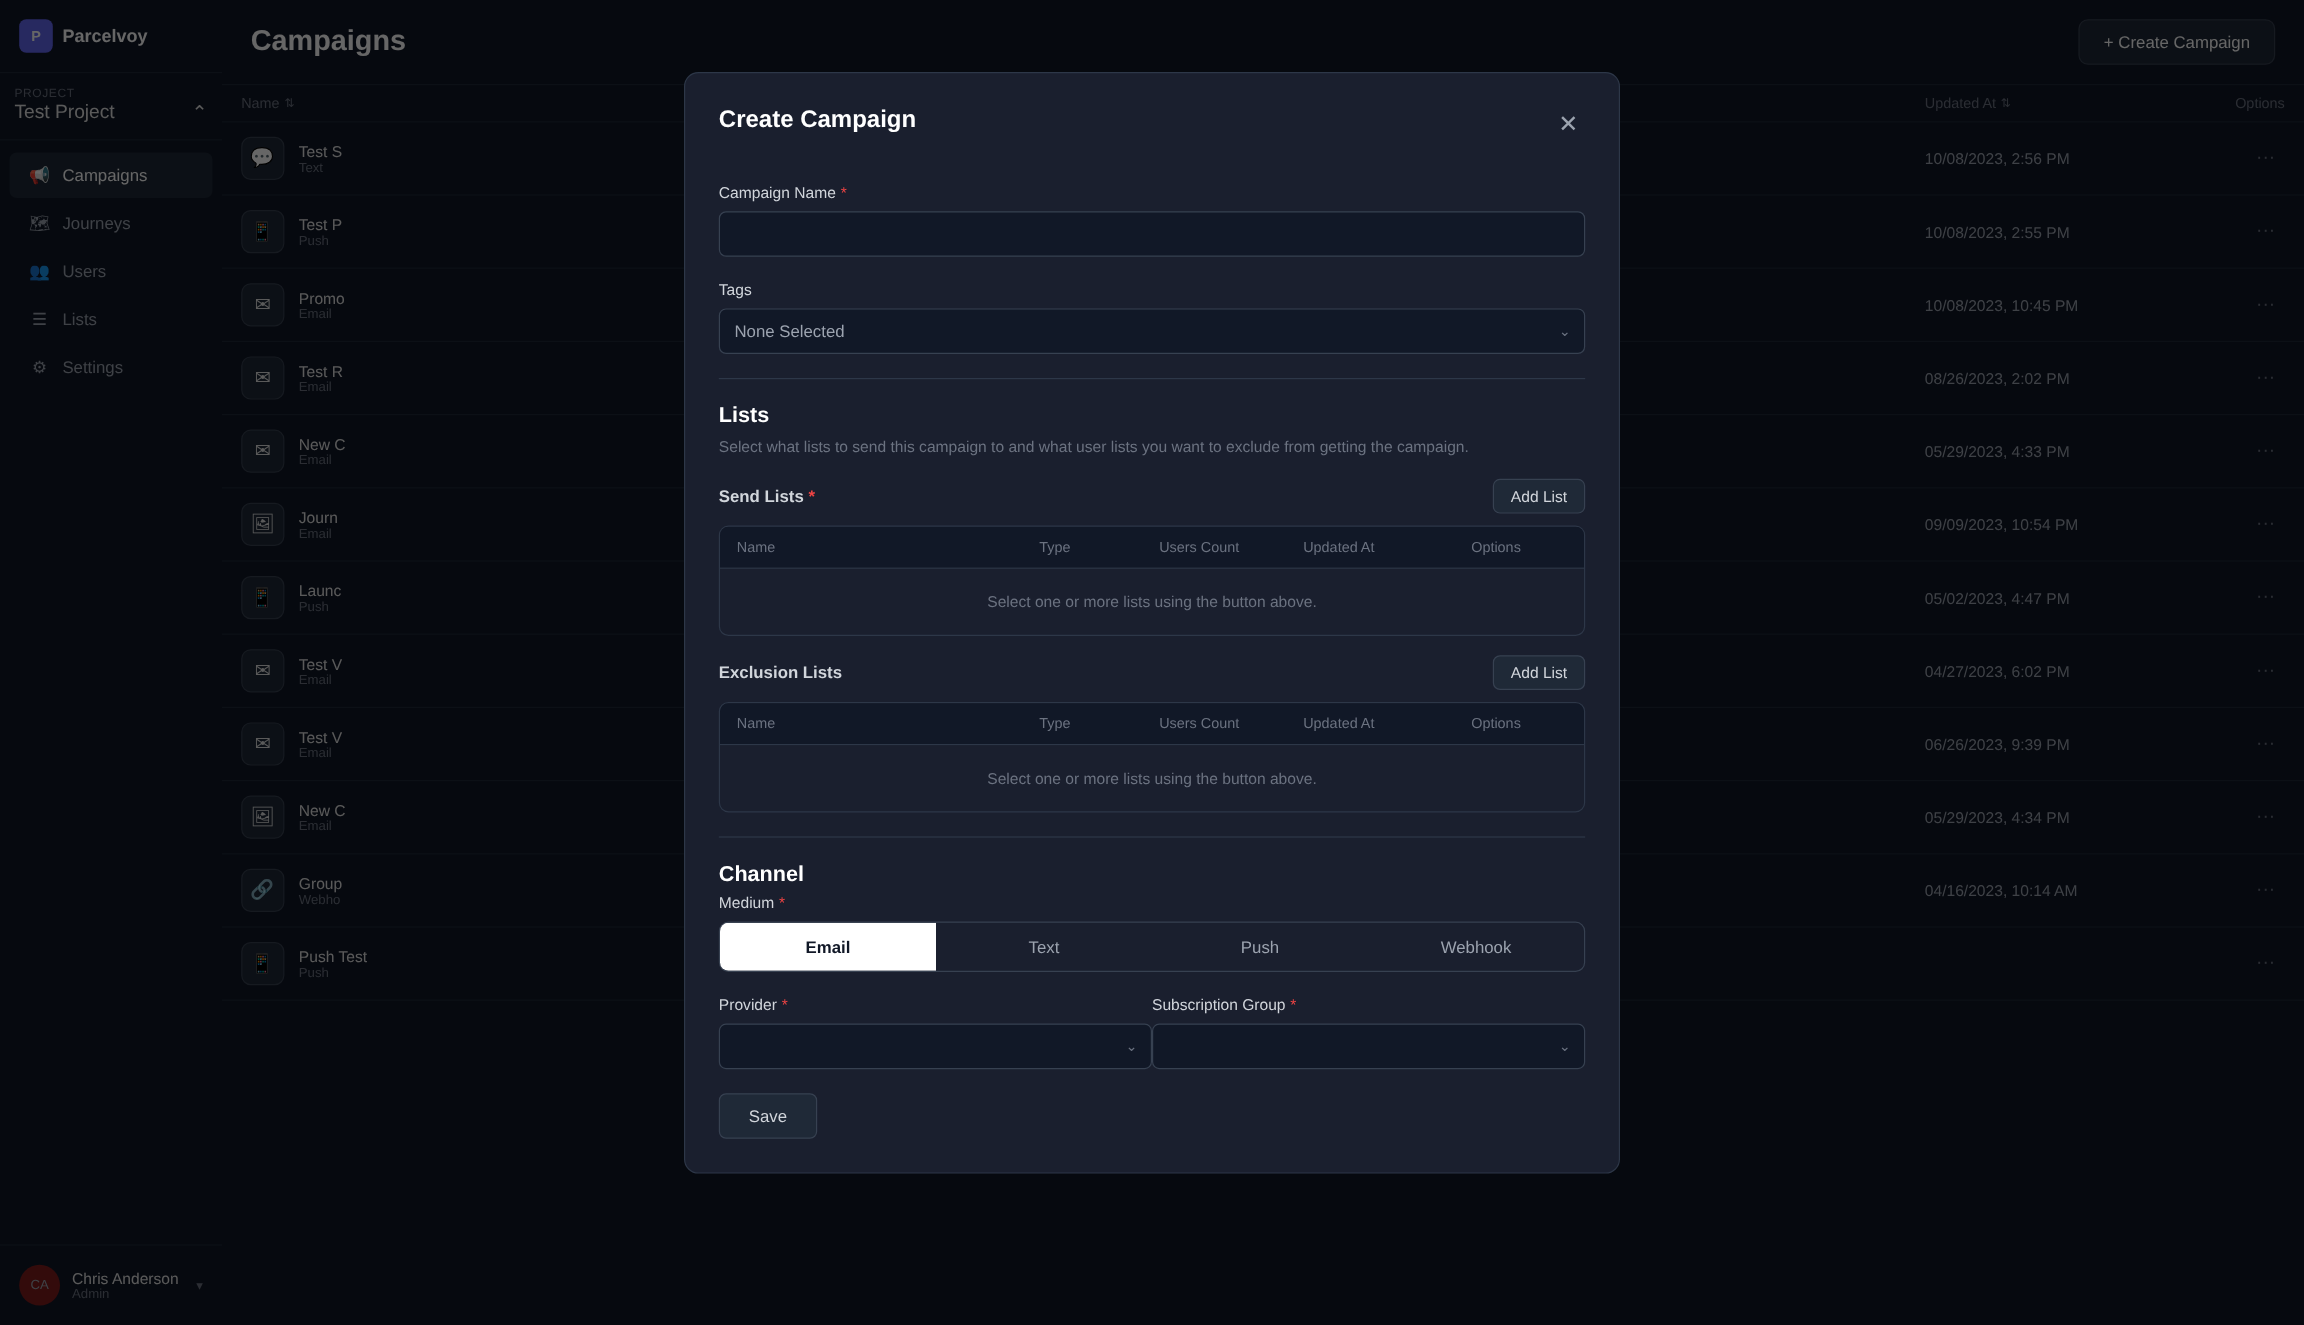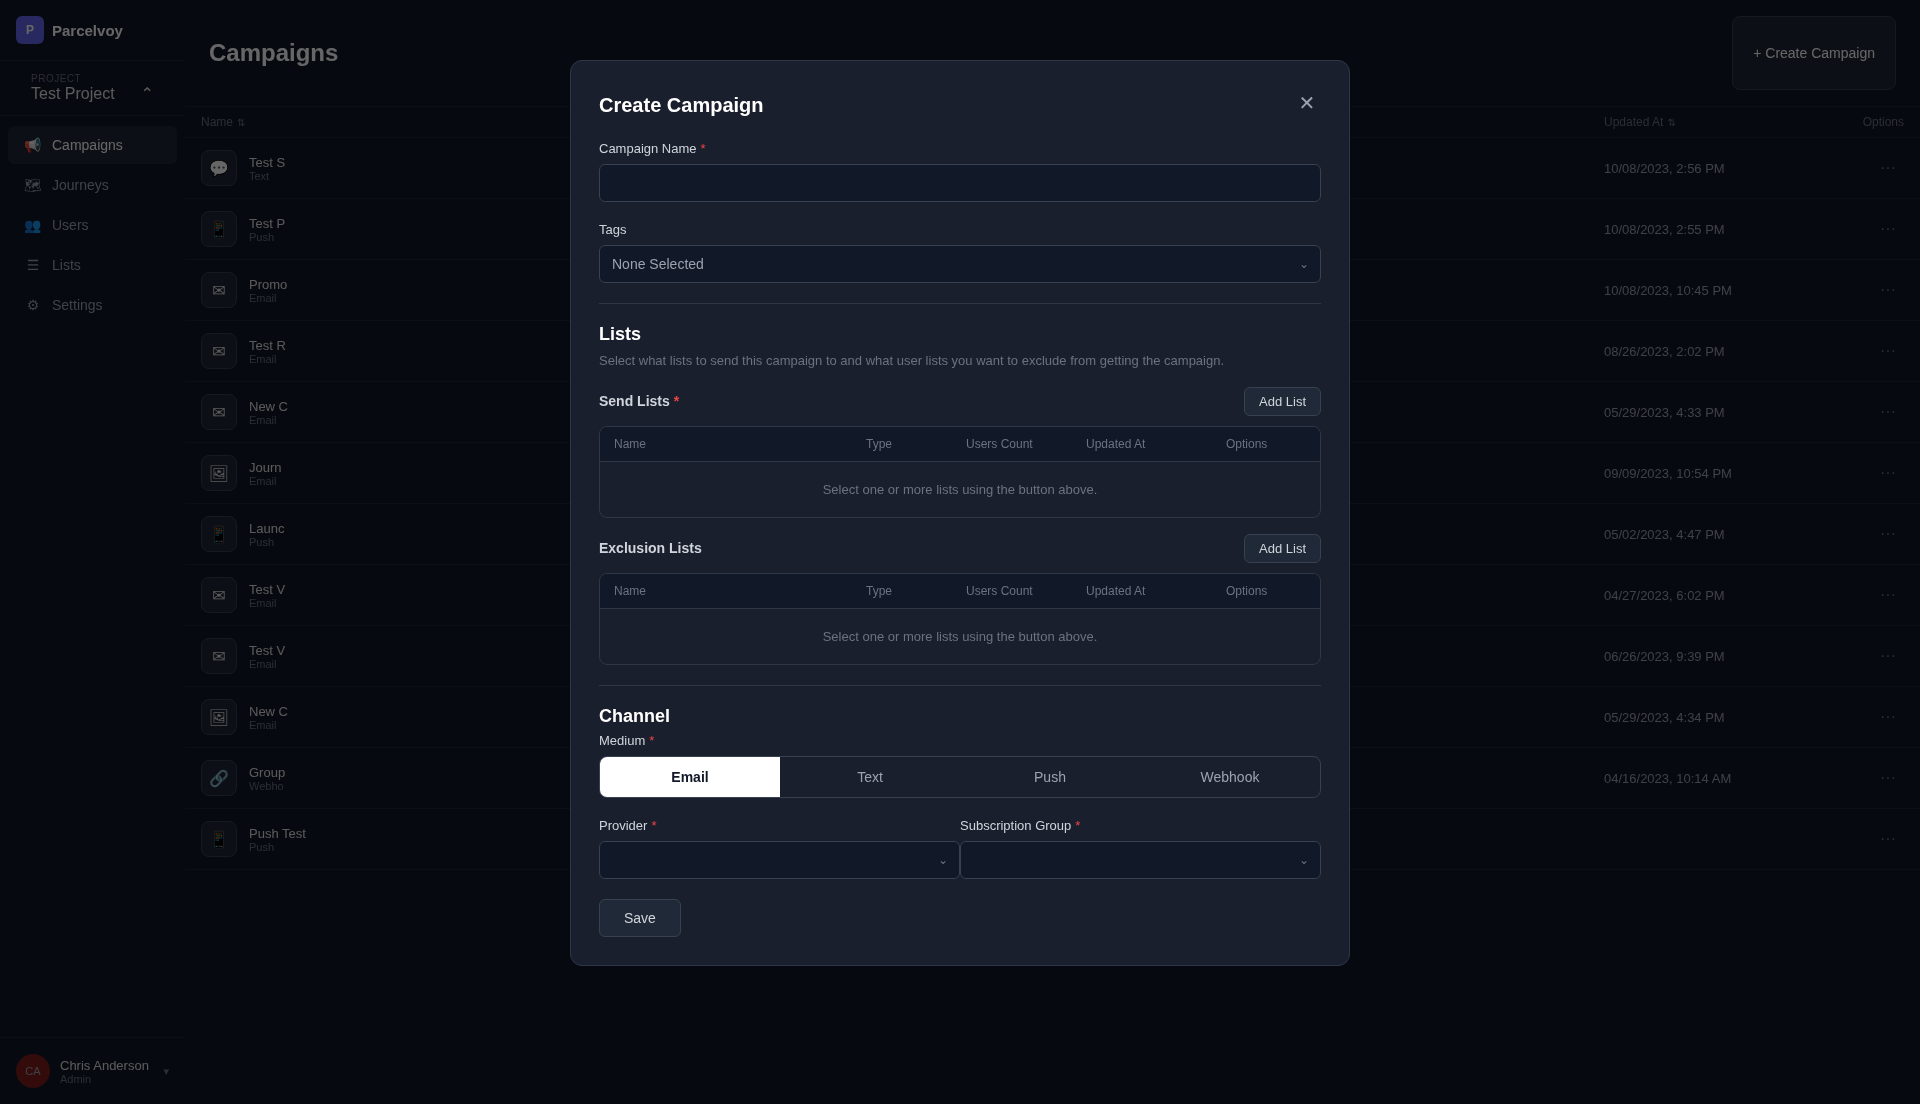--- a/index.html
+++ b/index.html
@@ -3,37 +3,37 @@
   <meta charset="utf-8">
   <style>
     * { box-sizing: border-box; margin: 0; padding: 0; }
     body { background: #1a1a2e; color: #e0e0e0; font-family: -apple-system, BlinkMacSystemFont, 'Segoe UI', sans-serif; font-size: 14px; display: flex; height: 1104px; overflow: hidden; }
 
     
     .sidebar { width: 185px; background: #111827; display: flex; flex-direction: column; height: 100%; flex-shrink: 0; }
     .sidebar-logo { padding: 16px; display: flex; align-items: center; gap: 8px; border-bottom: 1px solid #1f2937; }
     .logo-icon { width: 28px; height: 28px; background: #6366f1; border-radius: 6px; display: flex; align-items: center; justify-content: center; color: white; font-weight: bold; font-size: 12px; }
     .logo-text { color: white; font-weight: 600; font-size: 15px; }
-    .sidebar-project { padding: 12px 31px; border-bottom: 1px solid #1f2937; }
+    .sidebar-project { padding: 12px 12px; border-bottom: 1px solid #1f2937; }
     .sidebar-project .label { font-size: 10px; color: #6b7280; text-transform: uppercase; letter-spacing: 0.05em; }
     .sidebar-project .value { color: #e0e0e0; font-size: 16px; font-weight: 500; display: flex; align-items: center; justify-content: space-between; }
     .sidebar-nav { flex: 1; padding: 8px 0; }
     .nav-item { display: flex; align-items: center; gap: 10px; padding: 10px 16px; cursor: pointer; color: #9ca3af; font-size: 14px; border-radius: 6px; margin: 2px 8px; }
     .nav-item.active { background: #1f2937; color: #ffffff; }
     .nav-icon { width: 18px; height: 18px; display: flex; align-items: center; justify-content: center; font-size: 14px; }
     .sidebar-footer { padding: 16px; border-top: 1px solid #1f2937; display: flex; align-items: center; gap: 10px; }
     .avatar { width: 34px; height: 34px; border-radius: 50%; background: #7f1d1d; overflow: hidden; flex-shrink: 0; display: flex; align-items: center; justify-content: center; font-size: 11px; color: #9ca3af; }
     .user-info .name { font-size: 13px; font-weight: 500; color: #e0e0e0; }
     .user-info .role { font-size: 11px; color: #6b7280; }
 
     
     .main { flex: 1; display: flex; flex-direction: column; background: #111827; }
     .main-header { padding: 16px 24px; display: flex; align-items: center; justify-content: space-between; border-bottom: 1px solid #1f2937; }
     .page-title { font-size: 24px; font-weight: 700; color: white; }
-    .create-btn { background: #1f2937; border: 1px solid #374151; color: white; padding: 28px 20px; border-radius: 8px; cursor: pointer; font-size: 14px; display: flex; align-items: center; gap: 6px; }
+    .create-btn { background: #1f2937; border: 1px solid #374151; color: white; padding: 10px 20px; border-radius: 8px; cursor: pointer; font-size: 14px; display: flex; align-items: center; gap: 6px; }
 
     
     .campaign-area { flex: 1; overflow-y: auto; }
     .search-bar { padding: 16px; border-bottom: 1px solid #1f2937; }
     .search-input { background: #1f2937; border: 1px solid #374151; border-radius: 8px; padding: 8px 12px 8px 32px; color: #e0e0e0; font-size: 14px; width: 240px; position: relative; }
     .search-wrapper { position: relative; display: inline-block; }
     .search-wrapper::before { content: '🔍'; position: absolute; left: 8px; top: 50%; transform: translateY(-50%); font-size: 12px; }
     .table-header { display: grid; grid-template-columns: 1fr 180px 120px; padding: 8px 16px; border-bottom: 1px solid #1f2937; color: #6b7280; font-size: 12px; font-weight: 500; }
     .table-header .col { display: flex; align-items: center; gap: 4px; }
     .table-header .col.right { justify-content: flex-end; }
@@ -41,21 +41,21 @@
     .campaign-info { display: flex; align-items: center; gap: 12px; }
     .campaign-icon { width: 36px; height: 36px; border-radius: 8px; background: #1f2937; border: 1px solid #374151; display: flex; align-items: center; justify-content: center; font-size: 16px; flex-shrink: 0; overflow: hidden; }
     .campaign-name { font-size: 13px; font-weight: 500; color: #e0e0e0; }
     .campaign-type { font-size: 11px; color: #6b7280; }
     .updated-at { font-size: 13px; color: #9ca3af; }
     .options-btn { background: none; border: none; color: #6b7280; cursor: pointer; font-size: 16px; padding: 4px 8px; border-radius: 4px; }
 
     
     .modal-overlay { position: fixed; inset: 0; background: rgba(0,0,0,0.6); display: flex; align-items: flex-start; justify-content: center; z-index: 100; padding-top: 60px; }
     .modal { background: #1a1f2e; border: 1px solid #2d3748; border-radius: 12px; width: 780px; max-height: 85vh; overflow-y: auto; position: relative; padding: 28px; }
-    .modal-header { display: flex; align-items: flex-end; justify-content: space-between; margin-bottom: 24px; }
+    .modal-header { display: flex; align-items: flex-start; justify-content: space-between; margin-bottom: 36px; }
     .modal-title { font-size: 20px; font-weight: 700; color: white; }
     .modal-close { background: none; border: none; color: #9ca3af; cursor: pointer; font-size: 20px; width: 28px; height: 28px; display: flex; align-items: center; justify-content: center; border-radius: 4px; }
     .form-group { margin-bottom: 20px; }
     .form-label { font-size: 13px; font-weight: 500; color: #d1d5db; margin-bottom: 8px; display: flex; align-items: center; gap: 4px; }
     .required { color: #ef4444; }
     .form-input { width: 100%; background: #111827; border: 1px solid #374151; border-radius: 6px; padding: 10px 12px; color: #e0e0e0; font-size: 14px; outline: none; }
     .select-wrapper { position: relative; }
     .form-select { width: 100%; background: #111827; border: 1px solid #374151; border-radius: 6px; padding: 10px 36px 10px 12px; color: #9ca3af; font-size: 14px; outline: none; appearance: none; cursor: pointer; }
     .select-arrow { position: absolute; right: 12px; top: 50%; transform: translateY(-50%); color: #6b7280; pointer-events: none; font-size: 12px; }
     .section-title { font-size: 18px; font-weight: 600; color: white; margin-bottom: 6px; }

